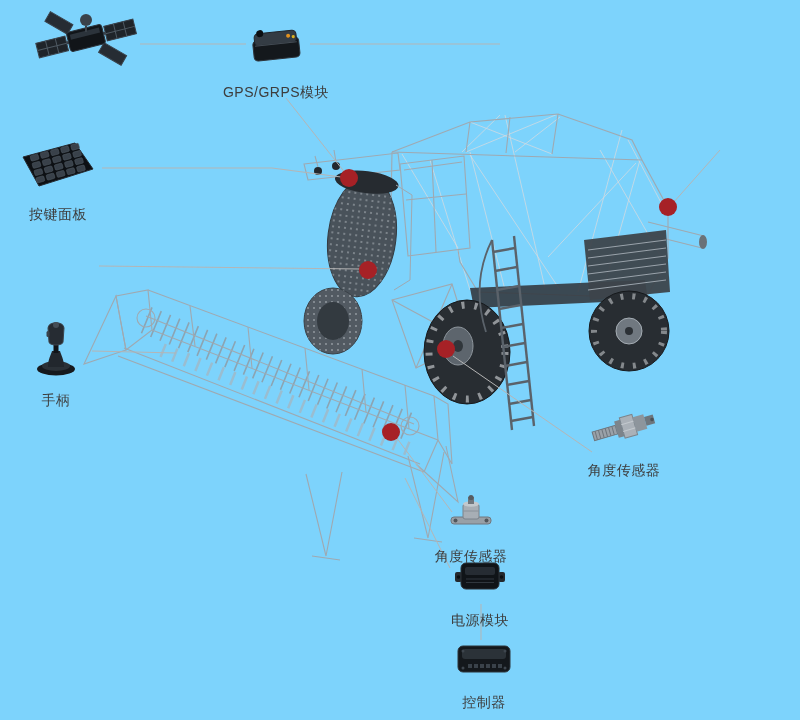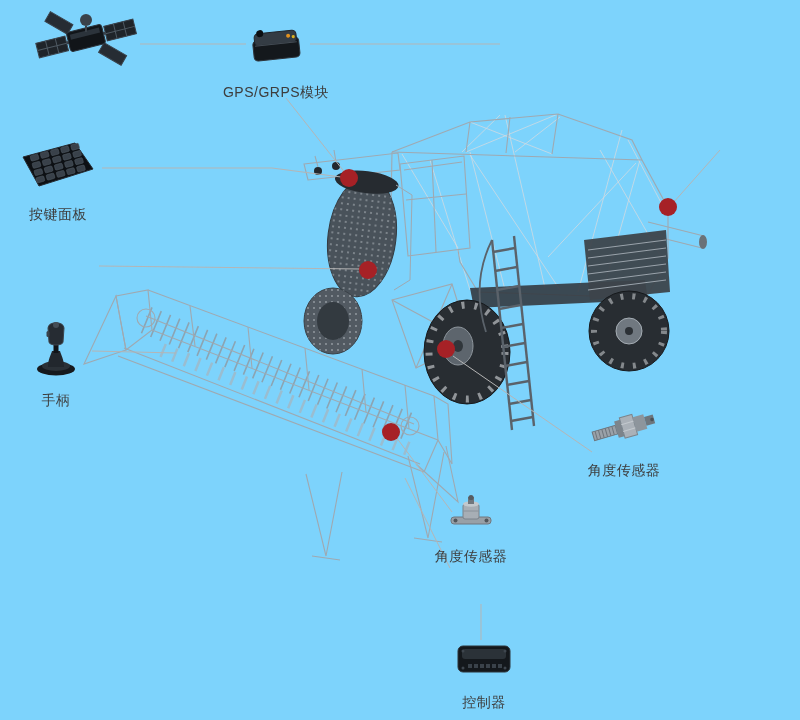--- a/index.html
+++ b/index.html
@@ -297,20 +297,36 @@
           <path d="M12,17 L28,17" stroke="#8a929a" stroke-width="1"></path>
           <ellipse cx="20" cy="10" rx="8" ry="2.8" fill="#c2c8cd"></ellipse>
           <rect x="17" y="3" width="6" height="7" fill="#6f767d"></rect>
           <circle cx="20" cy="3.5" r="2.6" fill="#565c62"></circle>
         </g>
       </svg>
     </span>
     <div class="lbl">角度传感器</div>
   </div>
 
+  <div class="comp c-power">
+    <span>
+      <svg width="60" height="38" viewBox="0 0 60 38">
+        <g transform="translate(5,0)">
+          <rect x="0" y="14" width="7" height="10" rx="2" fill="#23282d"></rect>
+          <circle cx="3.5" cy="19" r="1.8" fill="#0b0e10"></circle>
+          <rect x="43" y="14" width="7" height="10" rx="2" fill="#23282d"></rect>
+          <circle cx="46.5" cy="19" r="1.8" fill="#0b0e10"></circle>
+          <rect x="6" y="5" width="38" height="26" rx="5" fill="#101418" stroke="#2b3137"></rect>
+          <rect x="10" y="9" width="30" height="8" rx="2" fill="#262c33"></rect>
+          <path d="M11,21 L39,21 M11,24.5 L39,24.5" stroke="#30373e" stroke-width="1.2"></path>
+        </g>
+      </svg>
+    </span>
+    <div class="lbl">电源模块</div>
+  </div>
 
   <div class="comp c-controller">
     <span>
       <svg width="56" height="36" viewBox="0 0 56 36">
         <rect x="2" y="4" width="52" height="26" rx="5" fill="#14181c" stroke="#2d343a"></rect>
         <rect x="6" y="7" width="44" height="10" rx="3" fill="#2b3238"></rect>
         <circle cx="7" cy="9" r="1.5" fill="#3e464e"></circle>
         <circle cx="49" cy="9" r="1.5" fill="#3e464e"></circle>
         <circle cx="7" cy="26" r="1.5" fill="#3e464e"></circle>
         <circle cx="49" cy="26" r="1.5" fill="#3e464e"></circle>

